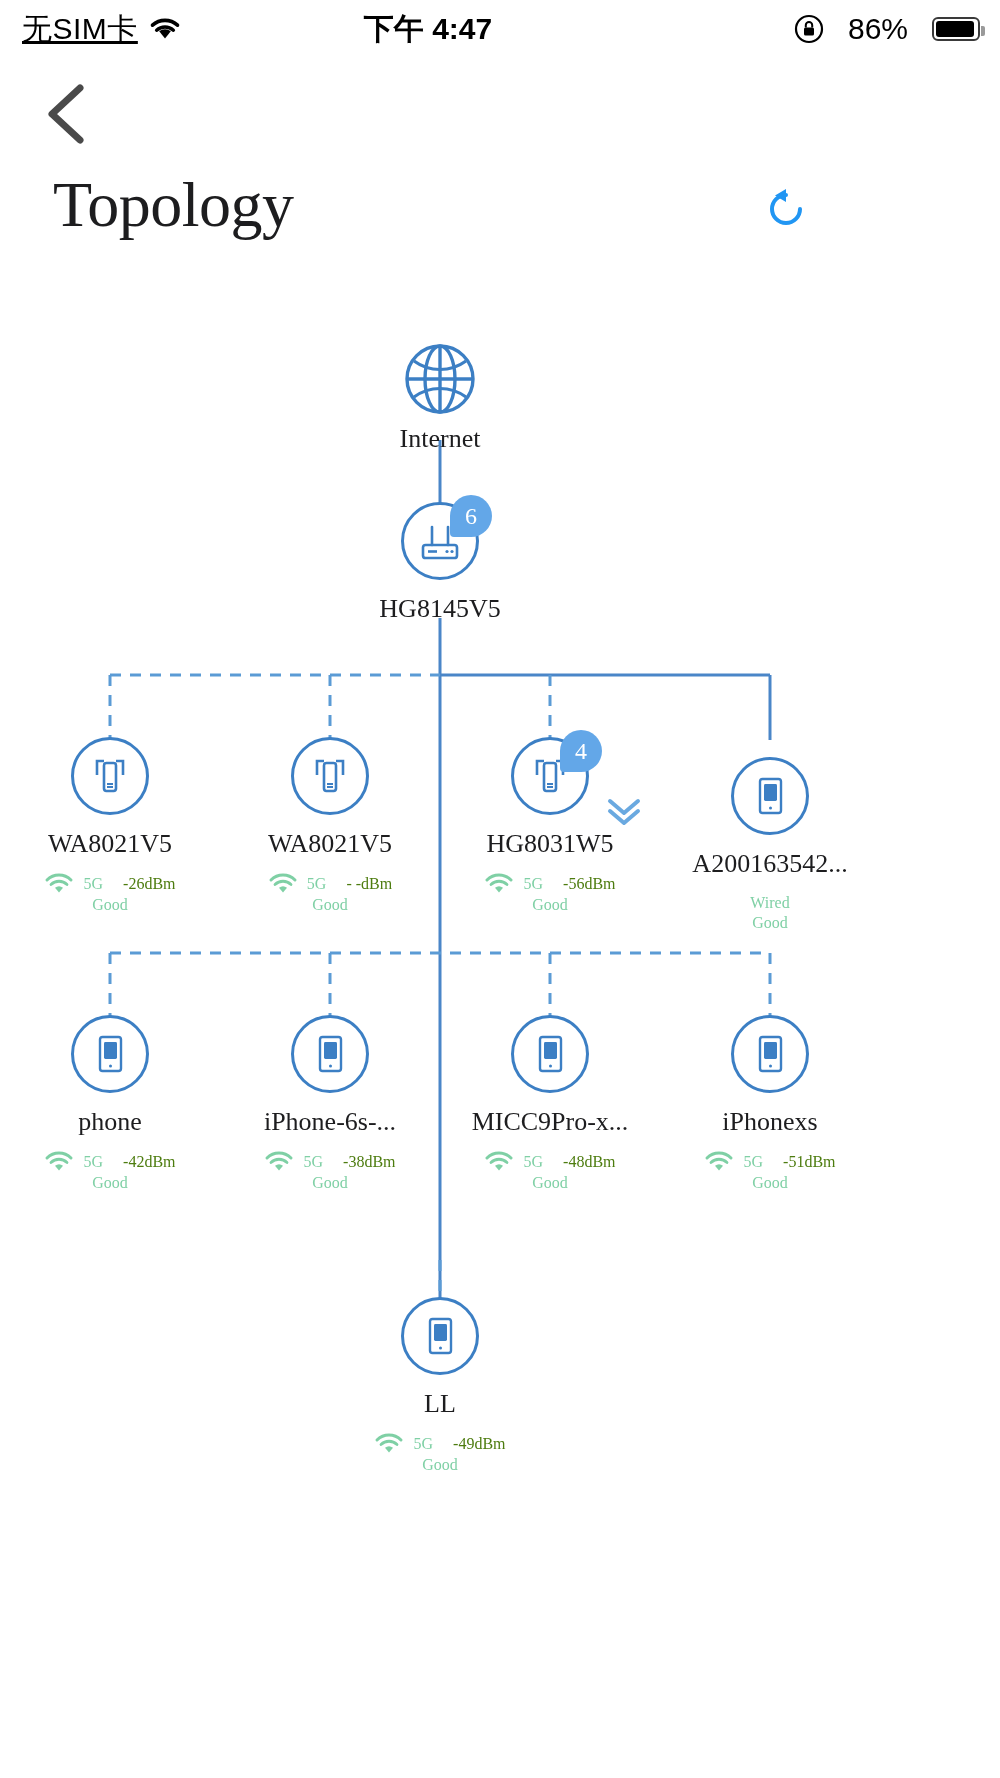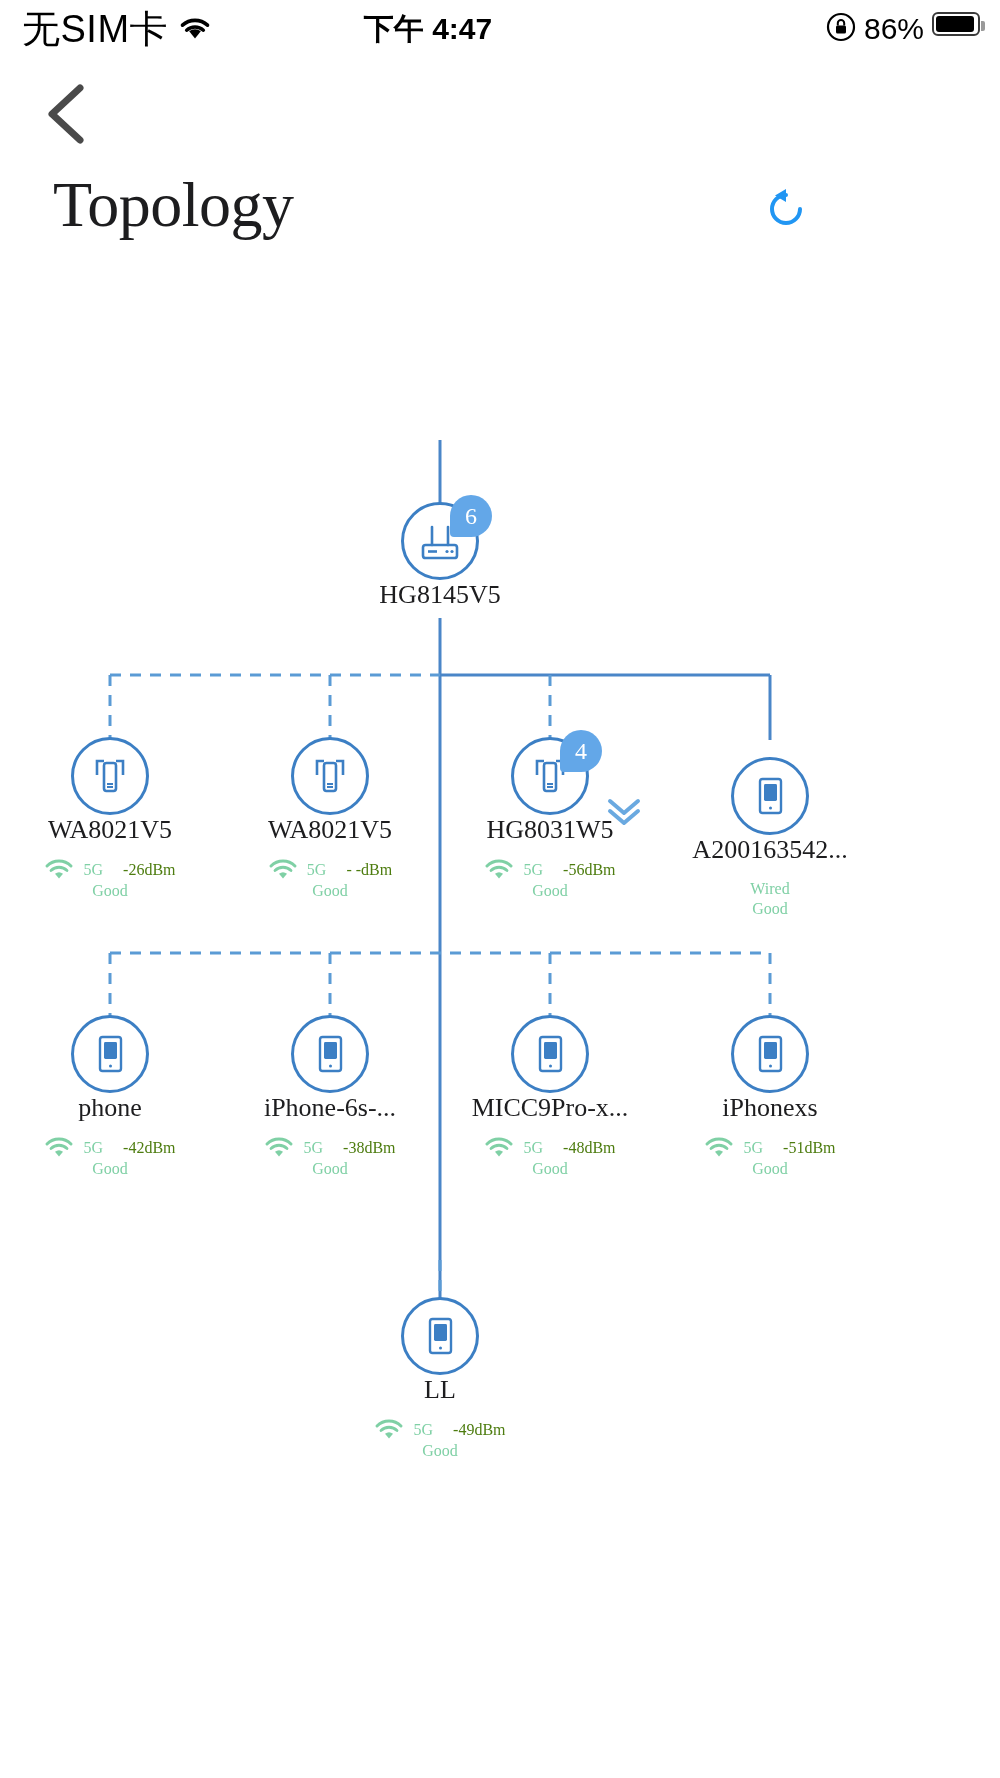--- a/index.html
+++ b/index.html
@@ -12,24 +12,24 @@
   #page { position: relative; width: 1000px; height: 1778px; background:#fff; }
 
   
   .statusbar {
     position: absolute; top: 0; left: 0; width: 1000px; height: 58px;
     display: flex; align-items: center;
     font-family: "Liberation Sans", "DejaVu Sans", sans-serif;
     color: #000;
   }
   .sb-left { position:absolute; left: 22px; display:flex; align-items:center; gap:10px; }
-  .sb-carrier { font-size: 38px; font-weight: 500; letter-spacing: .5px; }
+  .sb-carrier { font-size: 30px; font-weight: 500; letter-spacing: .5px; text-decoration: underline; }
   .sb-center { position:absolute; left:0; width:856px; text-align:center;
                font-size: 30px; font-weight: 600; }
-  .sb-right { position:absolute; right: 20px; display:flex; align-items:flex-start; gap:8px; }
+  .sb-right { position:absolute; right: 20px; display:flex; align-items:center; gap:24px; }
   .sb-pct { font-size: 30px; font-weight: 500; }
   .batt { position: relative; width: 48px; height: 24px; border: 2px solid #3a3a3a;
           border-radius: 6px; }
   .batt::after { content:""; position:absolute; right:-7px; top:7px; width:4px; height:10px;
                  background:#9a9a9a; border-radius:0 2px 2px 0; }
   .batt-fill { position:absolute; left:2px; top:2px; bottom:2px; width: 86%;
                background:#000; border-radius:3px; }
 
   
   .backbtn {
@@ -62,21 +62,21 @@
   svg.edges { position:absolute; left:0; top:0; width:1000px; height:1478px; }
 
   .node { position:absolute; width: 200px; text-align:center; }
   .node .circle {
     width: 78px; height: 78px; border-radius: 50%;
     border: 3px solid #3c7fc4; margin: 0 auto;
     display:flex; align-items:center; justify-content:center;
     position: relative; background:#fff;
   }
   .node .nlabel {
-    margin-top: 0; font-size: 26px; color:#1d1d1f;
+    margin-top: 14px; font-size: 26px; color:#1d1d1f;
     white-space: nowrap; overflow: hidden; text-overflow: ellipsis;
   }
   .node .nstatus { margin-top: 14px; font-size: 16px; color:#7fd0a5; line-height: 1.28; }
   .nstatus .srow1 { display:flex; align-items:center; justify-content:center; gap: 9px; }
   .nstatus .band { color:#7fd0a5; }
   .nstatus .rssi { color:#4d7c0f; margin-left: 11px; }
   .nstatus .quality { display:block; color:#7fd0a5; }
   .wired-label { color:#7fd0a5; }
 
   .badge {
@@ -159,20 +159,33 @@
       <line x1="110" y1="653" x2="770" y2="653" stroke="#5b9bd5" stroke-width="3" stroke-dasharray="11 9"></line>
       <line x1="110" y1="653" x2="110" y2="718" stroke="#5b9bd5" stroke-width="3" stroke-dasharray="11 9"></line>
       <line x1="330" y1="653" x2="330" y2="718" stroke="#5b9bd5" stroke-width="3" stroke-dasharray="11 9"></line>
       <line x1="550" y1="653" x2="550" y2="718" stroke="#5b9bd5" stroke-width="3" stroke-dasharray="11 9"></line>
       <line x1="770" y1="653" x2="770" y2="718" stroke="#5b9bd5" stroke-width="3" stroke-dasharray="11 9"></line>
 
       <line x1="440" y1="1010" x2="440" y2="1000" stroke="#4a86c8" stroke-width="3"></line>
       <line x1="440" y1="960" x2="440" y2="1000" stroke="#5b9bd5" stroke-width="3" stroke-dasharray="11 9"></line>
     </svg>
 
+    <div class="node internet-node">
+      <div class="circle">
+        <svg width="76" height="76" viewBox="0 0 76 76">
+          <circle cx="38" cy="38" r="33" fill="none" stroke="#3c7fc4" stroke-width="3.4"></circle>
+          <ellipse cx="38" cy="38" rx="15" ry="33" fill="none" stroke="#3c7fc4" stroke-width="3.4"></ellipse>
+          <line x1="38" y1="5" x2="38" y2="71" stroke="#3c7fc4" stroke-width="3.4"></line>
+          <line x1="5" y1="38" x2="71" y2="38" stroke="#3c7fc4" stroke-width="3.4"></line>
+          <path d="M12 20 A44 44 0 0 0 64 20" fill="none" stroke="#3c7fc4" stroke-width="3.2"></path>
+          <path d="M12 56 A44 44 0 0 1 64 56" fill="none" stroke="#3c7fc4" stroke-width="3.2"></path>
+        </svg>
+      </div>
+      <div class="nlabel">Internet</div>
+    </div>
 
     <div class="node" style="top:202px; left:340px;">
       <div class="circle">
         <svg width="48" height="44" viewBox="0 0 48 44">
           <rect x="7" y="26" width="34" height="13" rx="2.6" fill="none" stroke="#3c7fc4" stroke-width="2.6"></rect>
           <line x1="12" y1="32.5" x2="21" y2="32.5" stroke="#3c7fc4" stroke-width="2.6"></line>
           <circle cx="31" cy="32.5" r="1.6" fill="#3c7fc4"></circle>
           <circle cx="36" cy="32.5" r="1.6" fill="#3c7fc4"></circle>
           <line x1="16" y1="26" x2="16" y2="8" stroke="#3c7fc4" stroke-width="2.6" stroke-linecap="round"></line>
           <line x1="32" y1="26" x2="32" y2="8" stroke="#3c7fc4" stroke-width="2.6" stroke-linecap="round"></line>

